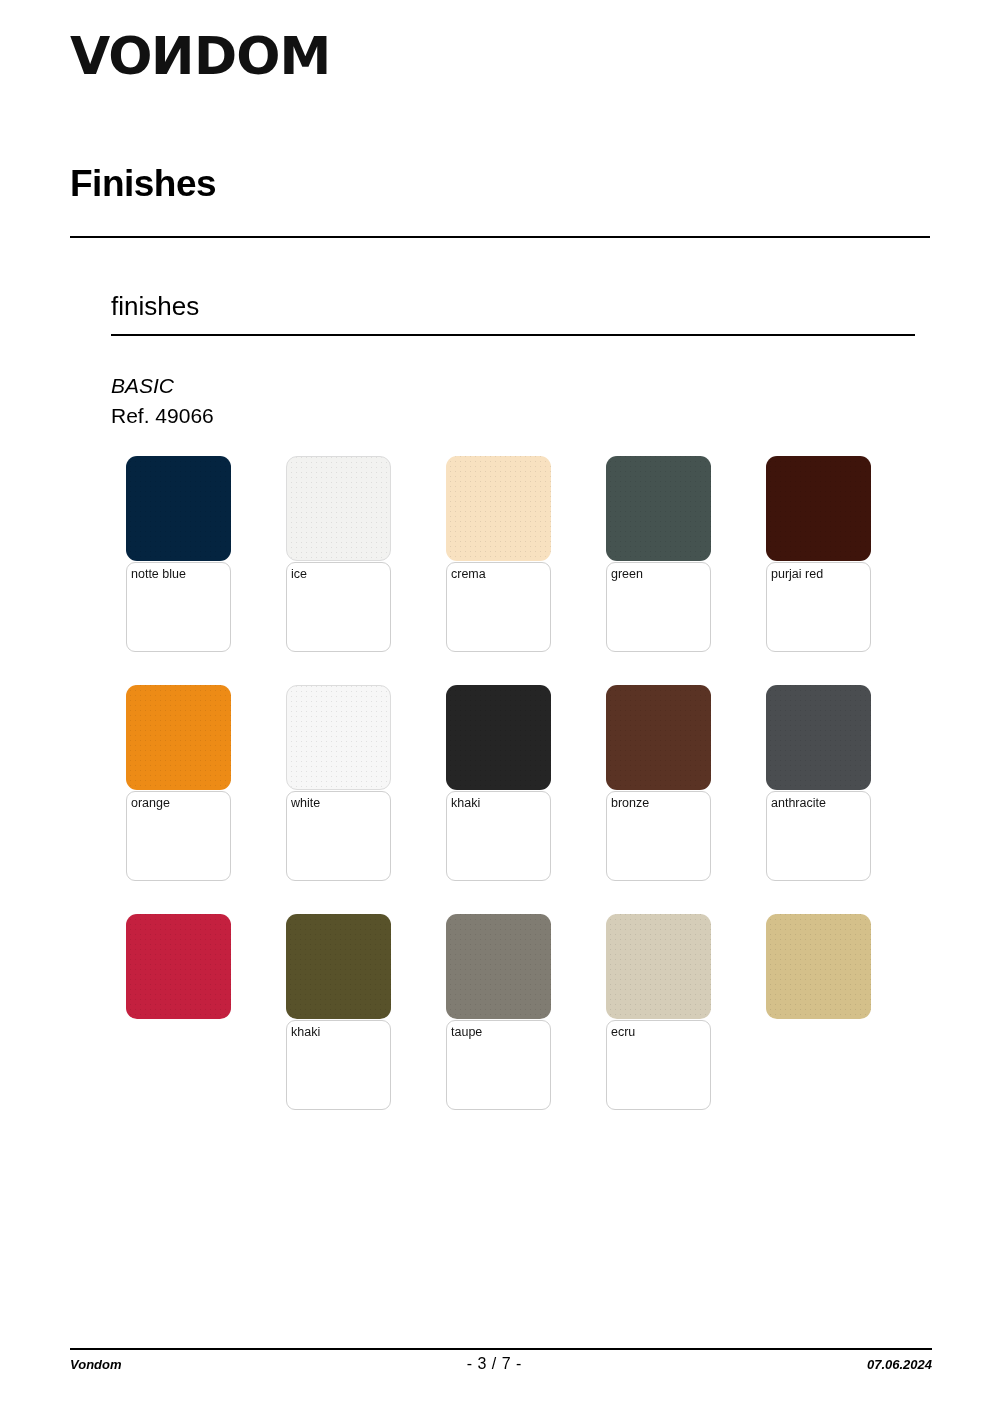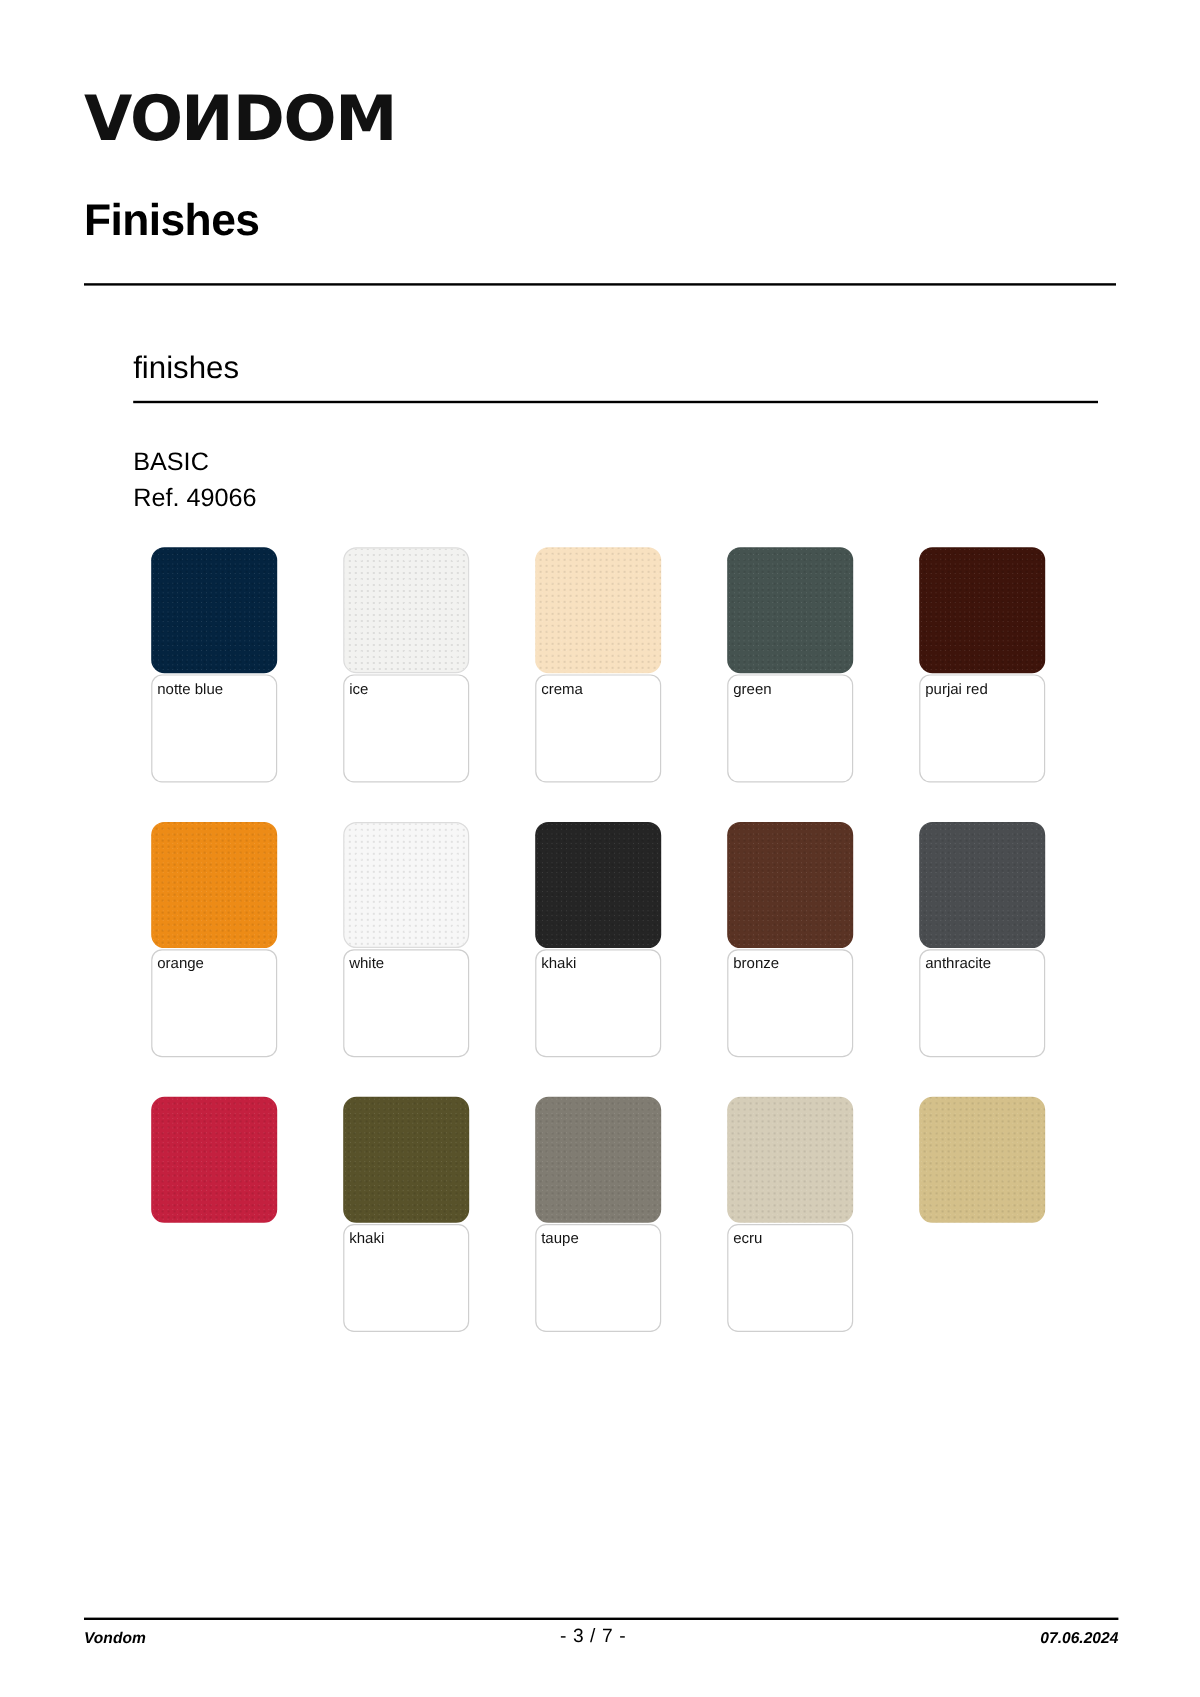--- a/index.html
+++ b/index.html
@@ -19,21 +19,20 @@
     height: 1414px;
     background: #ffffff;
     overflow: hidden;
   }
 
   
   .logo-block {
     position: absolute;
     left: 70px;
     top: 30px;
-    margin-top: 44px;
   }
   .logo-text {
     font-family: "DejaVu Sans", sans-serif;
     font-size: 52px;
     font-weight: 700;
     letter-spacing: -1px;
     line-height: 1;
     color: #111111;
     display: flex;
     align-items: center;
@@ -80,20 +79,21 @@
     background: #000000;
   }
 
   .family-name {
     position: absolute;
     left: 111px;
     top: 374px;
     font-size: 21px;
     font-weight: 400;
     color: #000000;
+    font-style: italic;
   }
   .family-ref {
     position: absolute;
     left: 111px;
     top: 404px;
     font-size: 21px;
     font-weight: 400;
     color: #000000;
   }
 

